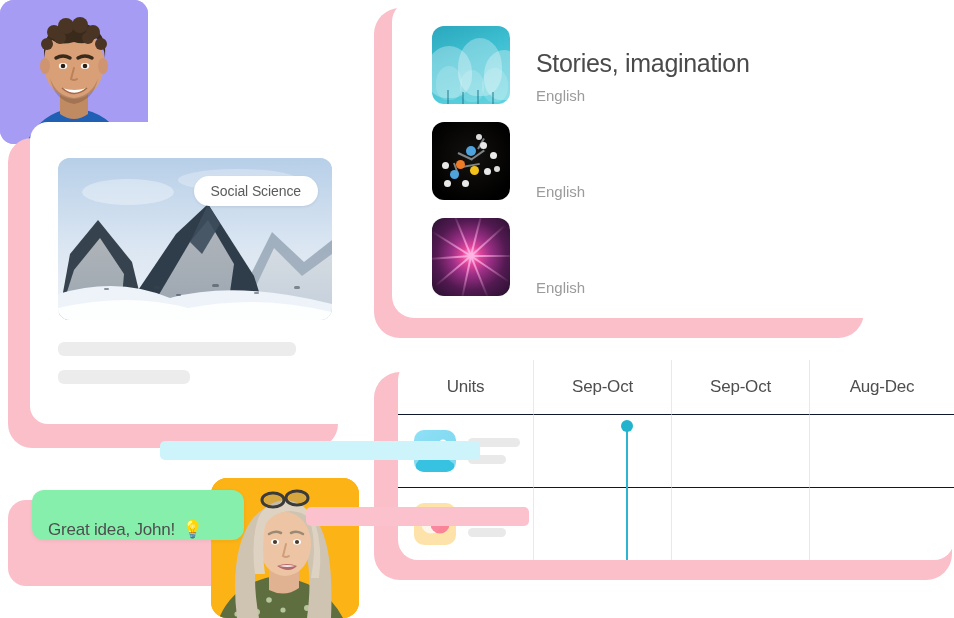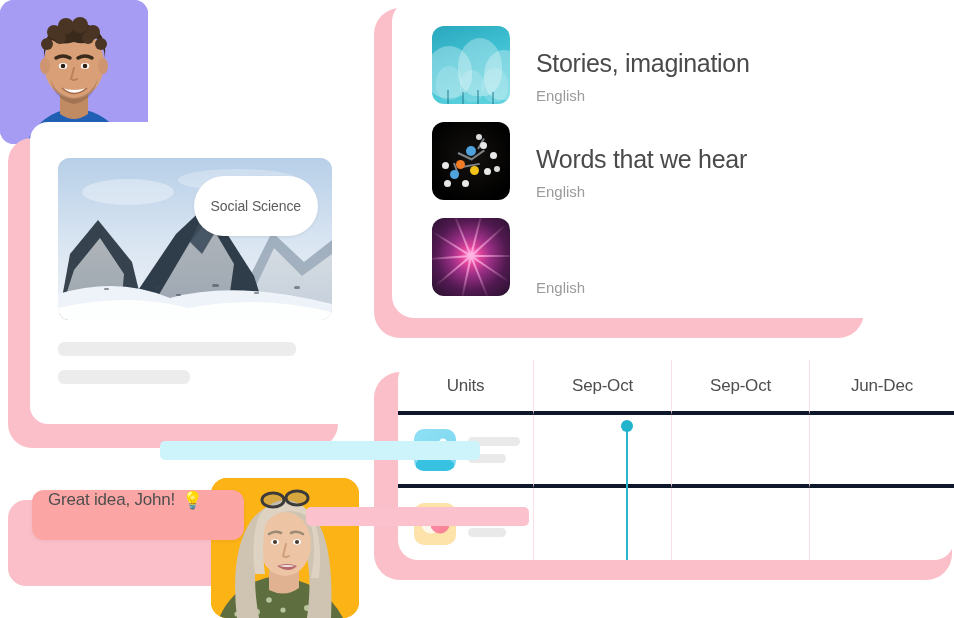--- a/index.html
+++ b/index.html
@@ -178,21 +178,21 @@
     border-radius: 12px;
     overflow: hidden;
     background: linear-gradient(180deg, #bcd3ea 0%, #d6e3f0 45%, #e8eef5 100%);
   }
   #badge-social {
     position: absolute;
     right: 14px;
     top: 18px;
     background: #ffffff;
     border-radius: 999px;
-    padding: 22px 17px;
+    padding: 7px 17px;
     font-size: 14px;
     color: #5b5b5b;
     letter-spacing: -0.1px;
     box-shadow: 0 1px 3px rgba(0,0,0,.08);
   }
   .skeleton {
     position: absolute;
     background: #ececed;
     border-radius: 6px;
     height: 14px;
@@ -217,24 +217,24 @@
     border-radius: 16px;
     background: #fcb315;
     overflow: hidden;
   }
   #chat-bubble {
     position: absolute;
     left: 32px;
     top: 490px;
     width: 212px;
     height: 50px;
-    background: #fca5a5;
+    background: #86efac;
     border-radius: 12px;
     display: flex;
-    align-items: flex-start;
+    align-items: flex-end;
     padding: 0 16px;
     box-sizing: border-box;
     box-shadow: 0 1px 4px rgba(0,0,0,.06);
   }
   #chat-text {
     font-size: 17px;
     color: #4e4e4e;
     letter-spacing: -0.2px;
     white-space: nowrap;
   }
@@ -266,21 +266,21 @@
   }
   .gantt-grid {
     position: absolute;
     inset: 0;
     display: grid;
     grid-template-columns: 136px 138px 138px 144px;
     grid-template-rows: 55px 73px 72px;
   }
   .gc {
     border-right: 1px solid #fbe0e5;
-    border-bottom: 4px solid #0f172a;
+    border-bottom: 1px solid #0f172a;
     box-sizing: border-box;
     position: relative;
   }
   .gc.last-col { border-right: none; }
   .gc.last-row { border-bottom: none; }
   .gc.head {
     display: flex;
     align-items: center;
     justify-content: center;
     font-size: 17px;
@@ -444,21 +444,20 @@
             <div class="atom" style="left:18px; top:48px; width:9px;  height:9px;  background:#4fa3dd;"></div>
             <div class="atom" style="left:10px; top:40px; width:7px;  height:7px;  background:#e8e8e8;"></div>
             <div class="atom" style="left:12px; top:58px; width:7px;  height:7px;  background:#e8e8e8;"></div>
             <div class="atom" style="left:30px; top:58px; width:7px;  height:7px;  background:#e8e8e8;"></div>
             <div class="atom" style="left:52px; top:46px; width:7px;  height:7px;  background:#e8e8e8;"></div>
             <div class="atom" style="left:44px; top:12px; width:6px;  height:6px;  background:#dcdcdc;"></div>
             <div class="atom" style="left:62px; top:44px; width:6px;  height:6px;  background:#dcdcdc;"></div>
           </div>
         </div>
         <div class="course-meta">
-          <div class="course-title">Words that we hear</div>
           <div class="course-lang">English</div>
         </div>
       </div>
 
       <div class="course-row">
         <div class="course-thumb">
           <div class="art-plasma">
             <div class="ray" style="transform:rotate(0deg);"></div>
             <div class="ray" style="transform:rotate(34deg);"></div>
             <div class="ray" style="transform:rotate(68deg);"></div>
@@ -575,21 +574,21 @@
   </div>
 
   <div class="plate" id="table-plate"></div>
   <div class="card" id="table-card">
     <div id="gantt">
       <div class="gantt-grid">
 
         <div class="gc head first">Units</div>
         <div class="gc head">Sep-Oct</div>
         <div class="gc head">Sep-Oct</div>
-        <div class="gc head last-col">Jun-Dec</div>
+        <div class="gc head last-col">Aug-Dec</div>
 
         <div class="gc unit-cell">
           <div class="unit-icon photo">
             <svg width="42" height="42" viewBox="0 0 42 42">
               <circle cx="29" cy="13" r="3.6" fill="#ffffff"></circle>
               <path d="M2 34 L13 19 L22 30 L27 24 L40 34 L40 42 L2 42 Z" fill="#36c2e0"></path>
             </svg>
           </div>
           <div class="unit-lines">
             <div class="ln ln1"></div>

